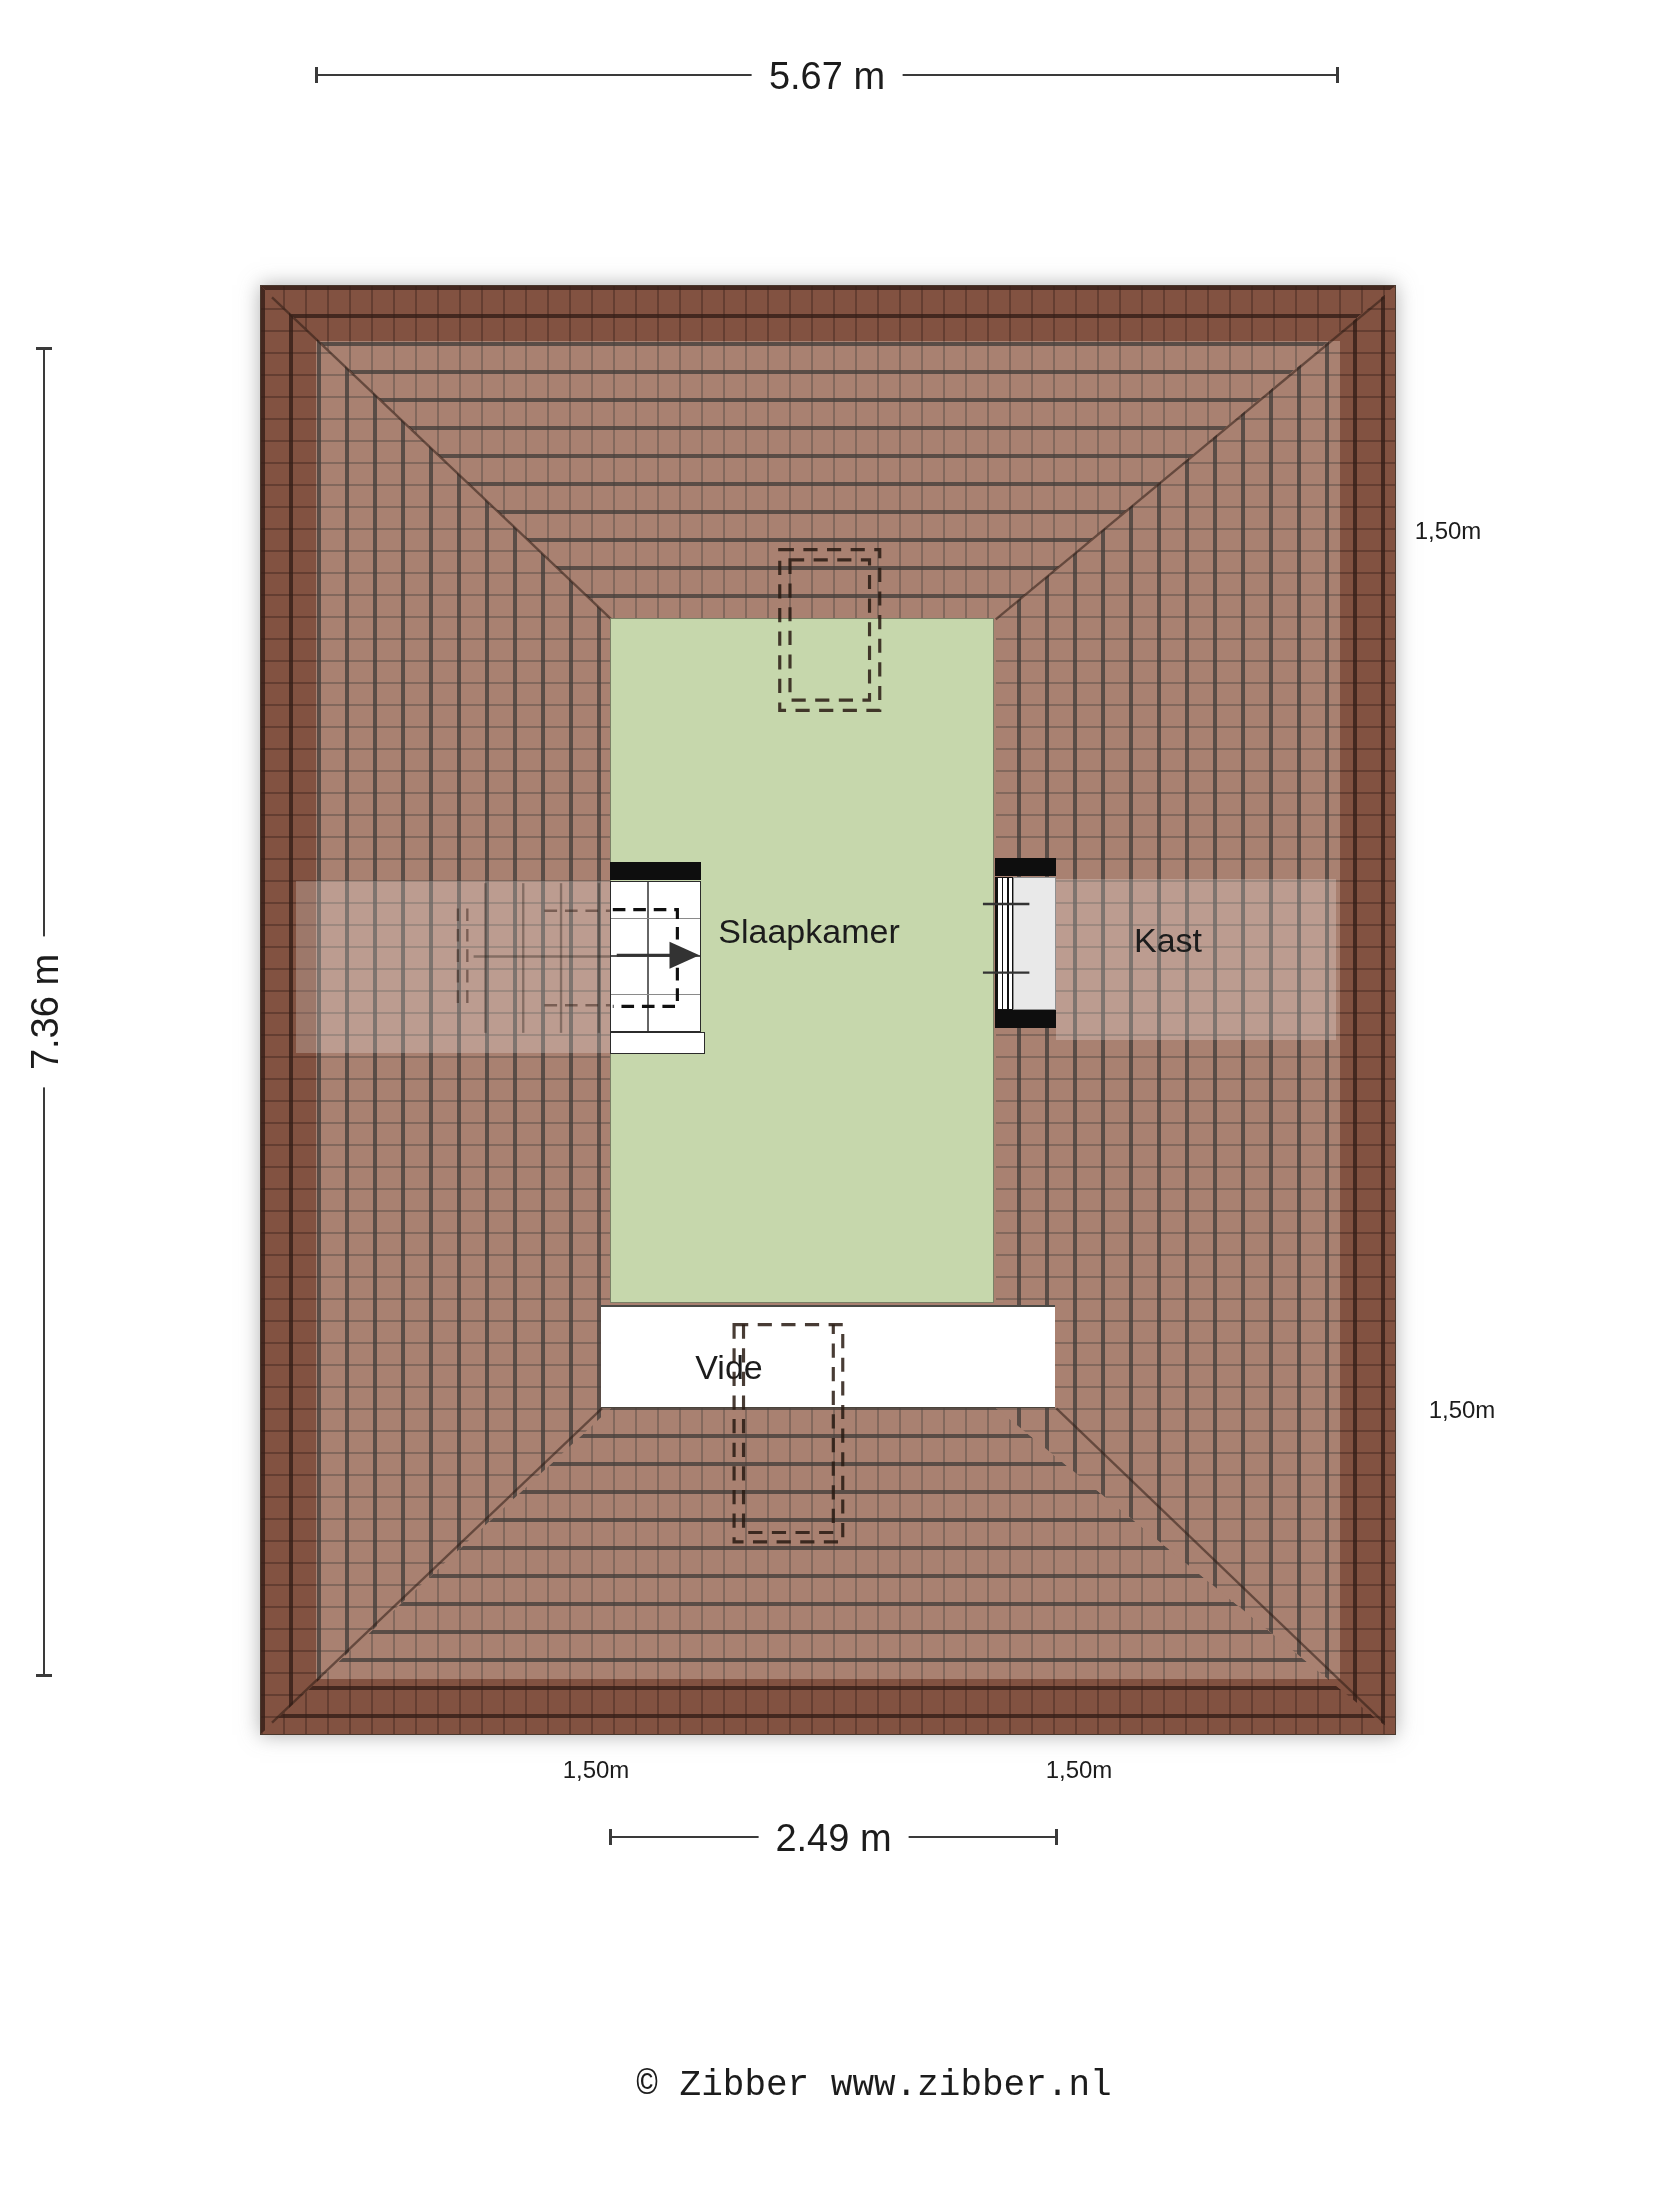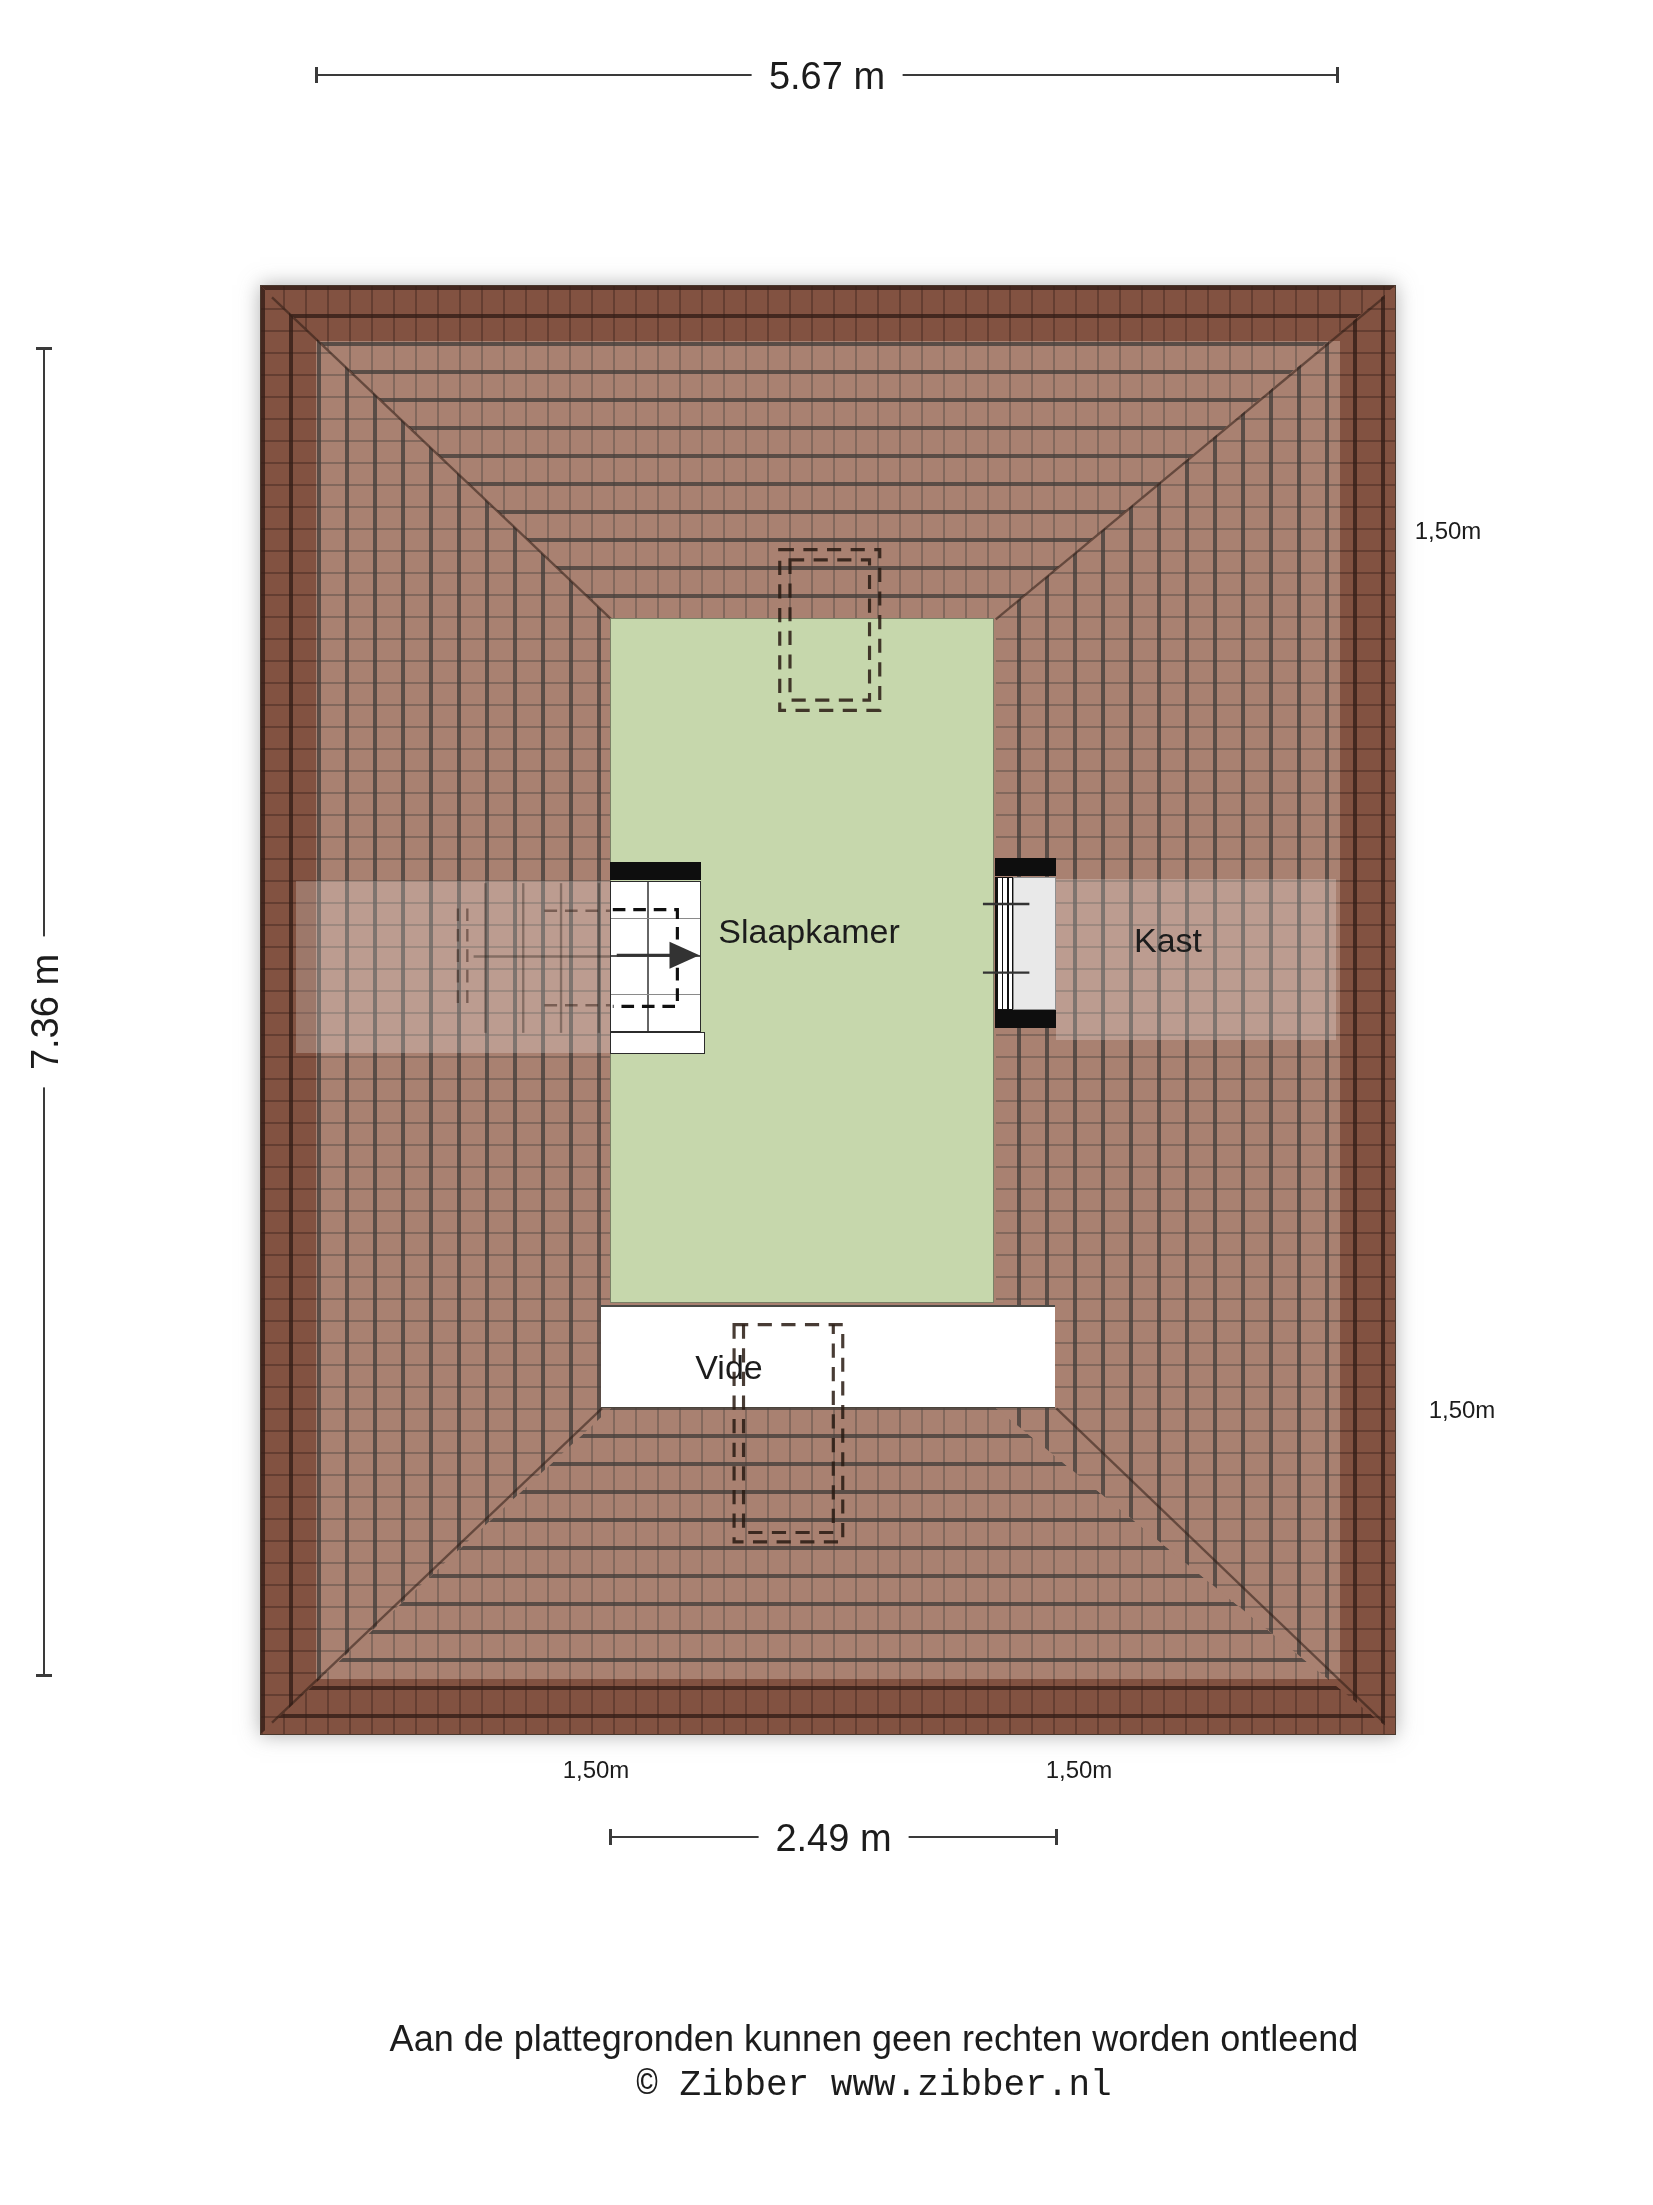--- a/index.html
+++ b/index.html
@@ -173,17 +173,16 @@
       <line x1="783" y1="1213" x2="852" y2="1213" stroke="#333" stroke-width="4"></line>
       <polygon points="850,1196 888,1213 850,1230" fill="#333"></polygon>
     </g>
 
     <g stroke="#333" stroke-width="3">
       <line x1="1248" y1="1148" x2="1307" y2="1148"></line>
       <line x1="1248" y1="1235" x2="1307" y2="1235"></line>
     </g>
   </svg>
 
-  <div class="footer" style="top:2021px;">Aan de plattegronden kunnen geen rechten worden ontleend</div>
   <div class="footer" style="top:2068px;font-family:Liberation Mono, monospace;">© Zibber www.zibber.nl</div>
 
 </div>
 
 
 </body></html>

